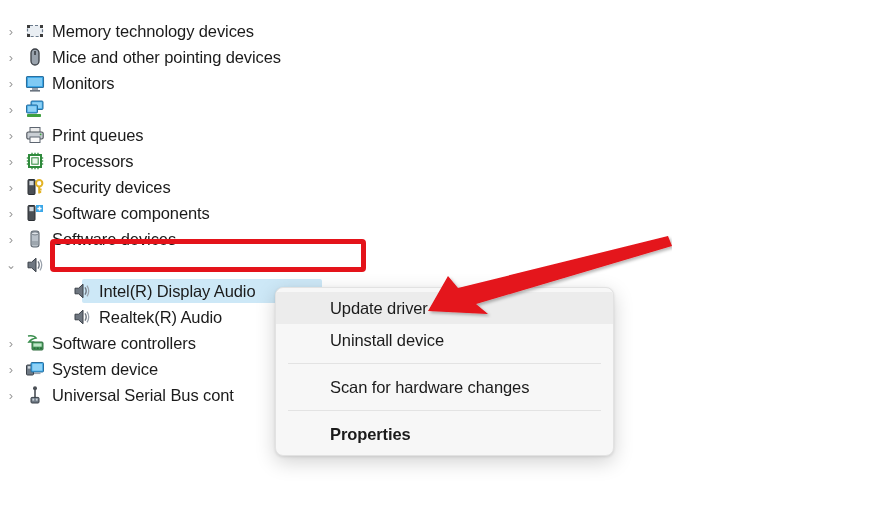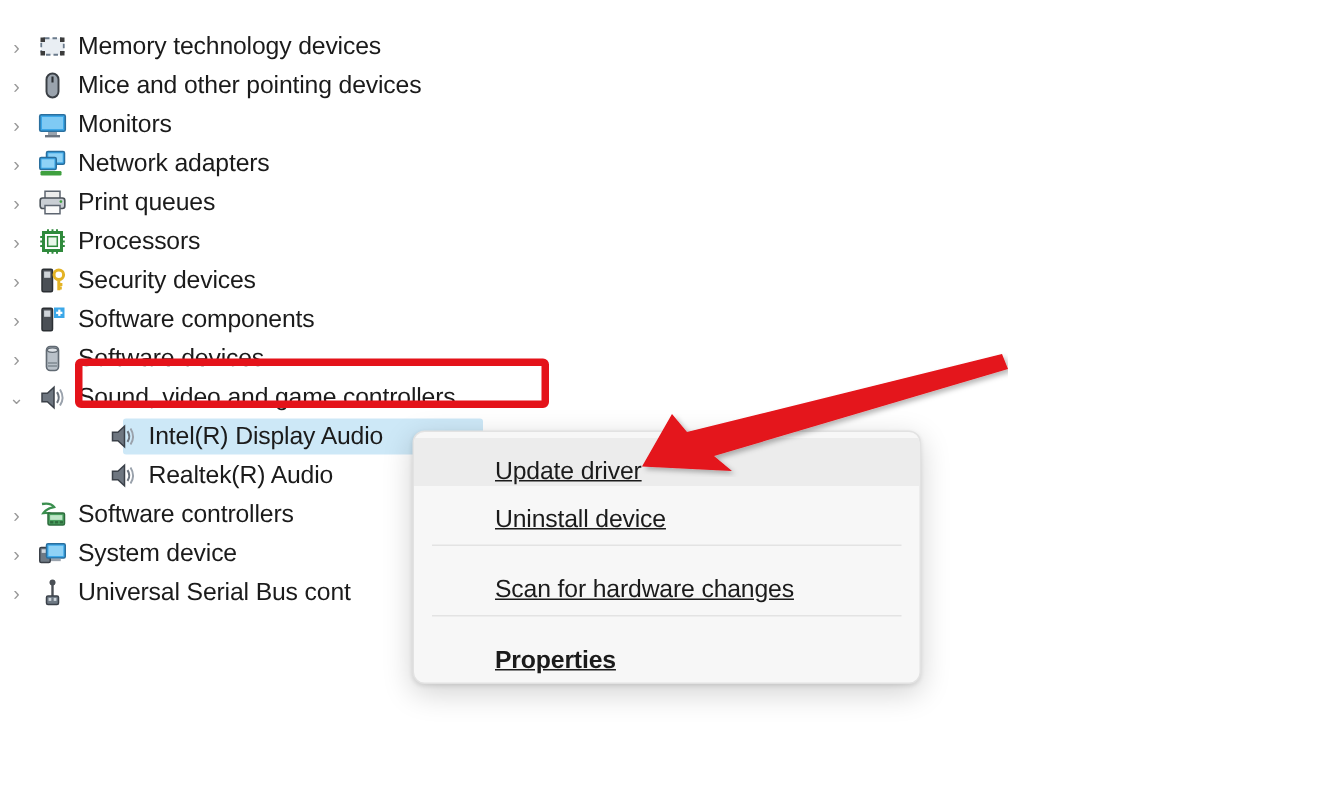--- a/index.html
+++ b/index.html
@@ -114,26 +114,25 @@
     padding: 4px 0 5px 0;
     z-index: 20;
     font-size: 16.5px;
     color: #1b1b1b;
     overflow: hidden;
   }
 
   .menu-item {
     height: 32px;
     display: flex;
-    align-items: flex-end;
+    align-items: center;
     padding-left: 54px;
     white-space: nowrap;
     letter-spacing: -0.1px;
     cursor: default;
-    text-decoration: underline;
   }
   .menu-item.hovered { background: #ececec; }
   .menu-item.bold { font-weight: bold; }
 
   .menu-sep {
     height: 1px;
     background: #e3e3e3;
     margin: 7px 12px 7px 12px;
   }
 </style>
@@ -187,21 +186,20 @@
           <span class="chev">›</span>
           <span class="ico">
             <svg width="20" height="20" viewBox="0 0 20 20">
               <rect x="6" y="2" width="12" height="8.5" rx="1" fill="#3ba7e8" stroke="#2a6f9e" stroke-width="1"></rect>
               <rect x="7.2" y="3.2" width="9.6" height="6" fill="#8fd2f6"></rect>
               <rect x="1.5" y="6" width="11" height="8" rx="1" fill="#3ba7e8" stroke="#2a6f9e" stroke-width="1"></rect>
               <rect x="2.7" y="7.2" width="8.6" height="5.6" fill="#8fd2f6"></rect>
               <rect x="2" y="15" width="14" height="3" rx="0.8" fill="#3fa03f"></rect>
             </svg>
           </span>
-          <span class="lbl">Network adapters</span>
         </div>
         <div class="tree-row" style="padding-left: 0px;">
           <span class="chev">›</span>
           <span class="ico">
             <svg width="20" height="20" viewBox="0 0 20 20">
               <rect x="5" y="2.5" width="10" height="5" fill="#ececec" stroke="#5d6570" stroke-width="1"></rect>
               <rect x="1.8" y="7" width="16.4" height="7" rx="1.6" fill="#c9ced4" stroke="#4b5259" stroke-width="1.1"></rect>
               <rect x="5" y="12" width="10" height="5.5" fill="#fafafa" stroke="#5d6570" stroke-width="1"></rect>
               <circle cx="15.6" cy="9.4" r="0.9" fill="#3fa03f"></circle>
             </svg>
@@ -271,21 +269,20 @@
         </div>
         <div class="tree-row" style="padding-left: 0px;">
           <span class="chev" style="font-size:12px;">⌄</span>
           <span class="ico">
             <svg width="20" height="20" viewBox="0 0 20 20">
               <path d="M3 7.2 L6.6 7.2 L11 3.2 L11 16.8 L6.6 12.8 L3 12.8 Z" fill="#6e7680" stroke="#3b4149" stroke-width="1"></path>
               <path d="M13 6.4 Q15.4 10 13 13.6" stroke="#6e7680" stroke-width="1.4" fill="none"></path>
               <path d="M15 4.6 Q18.4 10 15 15.4" stroke="#9aa2ac" stroke-width="1.3" fill="none"></path>
             </svg>
           </span>
-          <span class="lbl">Sound, video and game controllers</span>
         </div>
         <div class="tree-row selected" style="padding-left: 47px;">
           <span class="selbg" style="width:240.39999999999998px"></span>
           <span class="chev placeholder">›</span>
           <span class="ico">
             <svg width="20" height="20" viewBox="0 0 20 20">
               <path d="M3 7.2 L6.6 7.2 L11 3.2 L11 16.8 L6.6 12.8 L3 12.8 Z" fill="#6e7680" stroke="#3b4149" stroke-width="1"></path>
               <path d="M13 6.4 Q15.4 10 13 13.6" stroke="#6e7680" stroke-width="1.4" fill="none"></path>
               <path d="M15 4.6 Q18.4 10 15 15.4" stroke="#9aa2ac" stroke-width="1.3" fill="none"></path>
             </svg>

